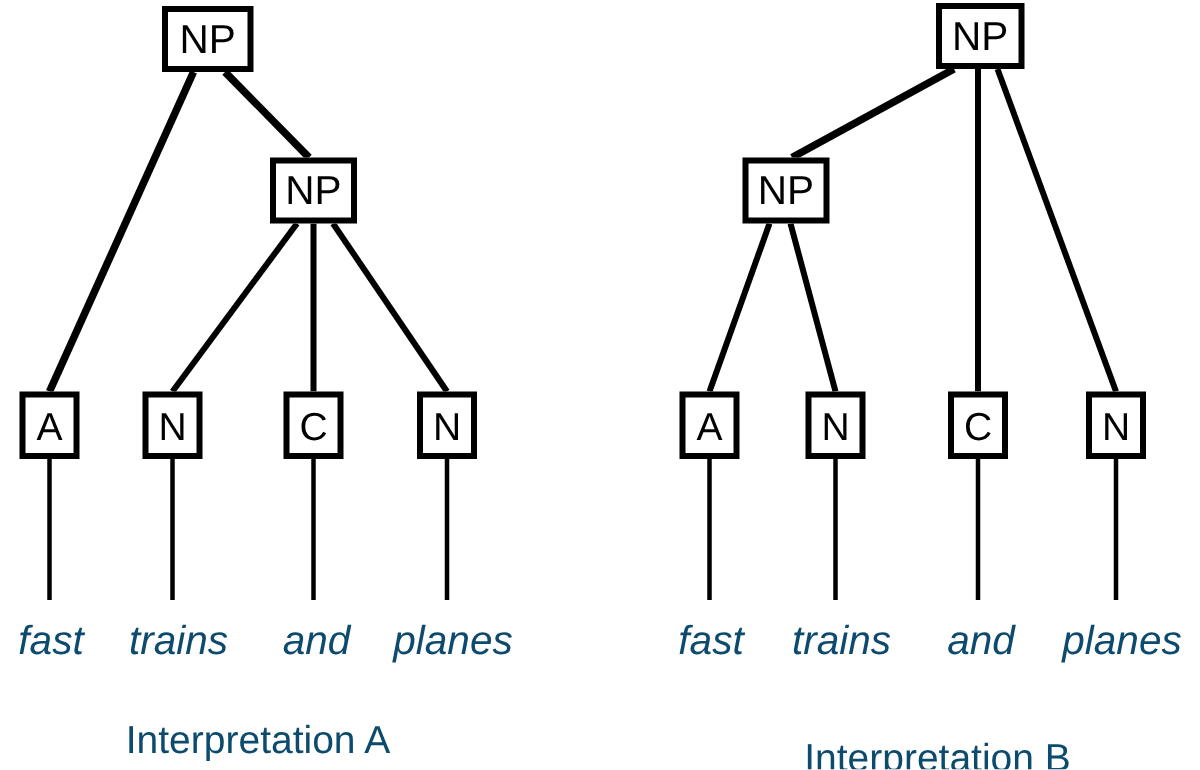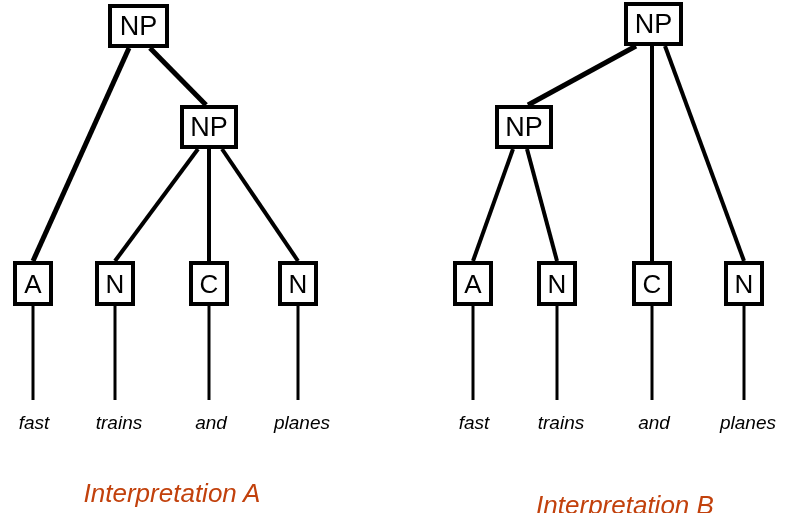--- a/index.html
+++ b/index.html
@@ -38,35 +38,34 @@
     color: #000000;
     letter-spacing: 0px;
   }
   .node-box.leafcat {
     font-size: 26px;
   }
   .word-label {
     position: absolute;
     font-family: "Liberation Sans", sans-serif;
     font-style: italic;
-    font-size: 19px;
-    color: #000000;
+    font-size: 27px;
+    color: #0c4a6e;
     white-space: nowrap;
     transform: translateX(-50%);
     text-align: center;
   }
   .caption {
     position: absolute;
     font-family: "Liberation Sans", sans-serif;
     font-size: 26px;
-    color: #c2410c;
+    color: #0c4a6e;
     white-space: nowrap;
     transform: translateX(-50%);
     text-align: left;
-    font-style: italic;
   }
 </style>
 </head>
 <body>
 
 <div id="canvas">
   <svg class="tree-lines" viewBox="0 0 800 513" id="lines-svg">
       <g>
         <line x1="129" y1="48" x2="33" y2="261" stroke="#000000" stroke-width="5" stroke-linecap="butt"></line>
         <line x1="150" y1="48" x2="206" y2="105" stroke="#000000" stroke-width="5" stroke-linecap="butt"></line>

